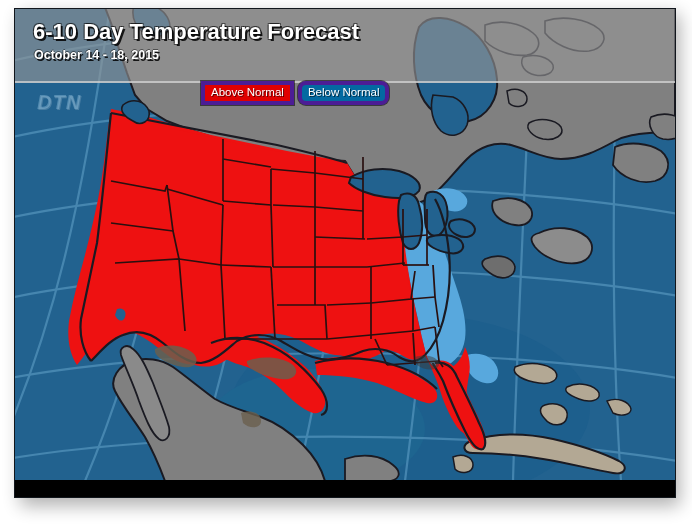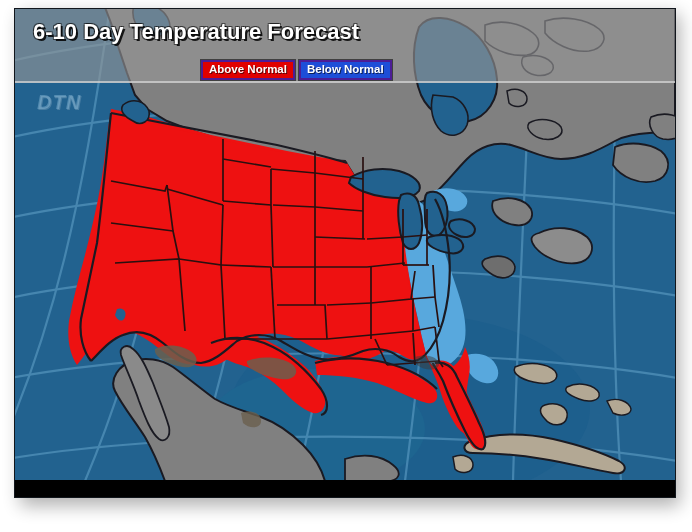--- a/index.html
+++ b/index.html
@@ -101,32 +101,33 @@
     white-space: nowrap;
   }
   #legend {
     position: absolute;
     left: 186px;
     top: 51px;
     display: flex;
     gap: 4px;
   }
   .legend-chip {
-    border: 2px solid #4c1d95;
+    border: 4px solid #4c1d95;
     padding: 1px 6px 2px 6px;
     font-size: 11.5px;
-    font-weight: bold;
+    font-weight: normal;
     color: #ffffff;
     line-height: 13px;
     white-space: nowrap;
     box-shadow: 0 0 0 1px rgba(0,0,0,0.55);
     text-shadow: 1px 1px 0 rgba(0,0,0,0.6);
+    margin-top: 21px;
   }
   .legend-above { background: #e00000; }
-  .legend-below { background: #1d4ed8; }
+  .legend-below { background: #0369a1; border-radius: 8px; }
   
   #watermark {
     position: absolute;
     left: 22px;
     top: 82px;
     font-size: 20px;
     font-weight: bold;
     font-style: italic;
     letter-spacing: 1px;
     color: rgba(150,195,225,0.42);
@@ -470,20 +471,21 @@
 
           <path d="M 108 96 C 118 88 130 92 134 102 C 136 112 126 118 118 112
                    C 110 108 104 102 108 96 Z" fill="#22628f" stroke="#1a1a22" stroke-width="1.6"></path>
         </g>
       </svg>
     </div>
 
     <div id="headerband"></div>
 
     <div class="title">6-10 Day Temperature Forecast</div>
+    <div class="subtitle">October 14 - 18, 2015</div>
 
     <div id="legend">
       <div class="legend-chip legend-above">Above Normal</div>
       <div class="legend-chip legend-below">Below Normal</div>
     </div>
 
     <div id="watermark">DTN</div>
 
     <div id="bottomband"></div>
   </div>

